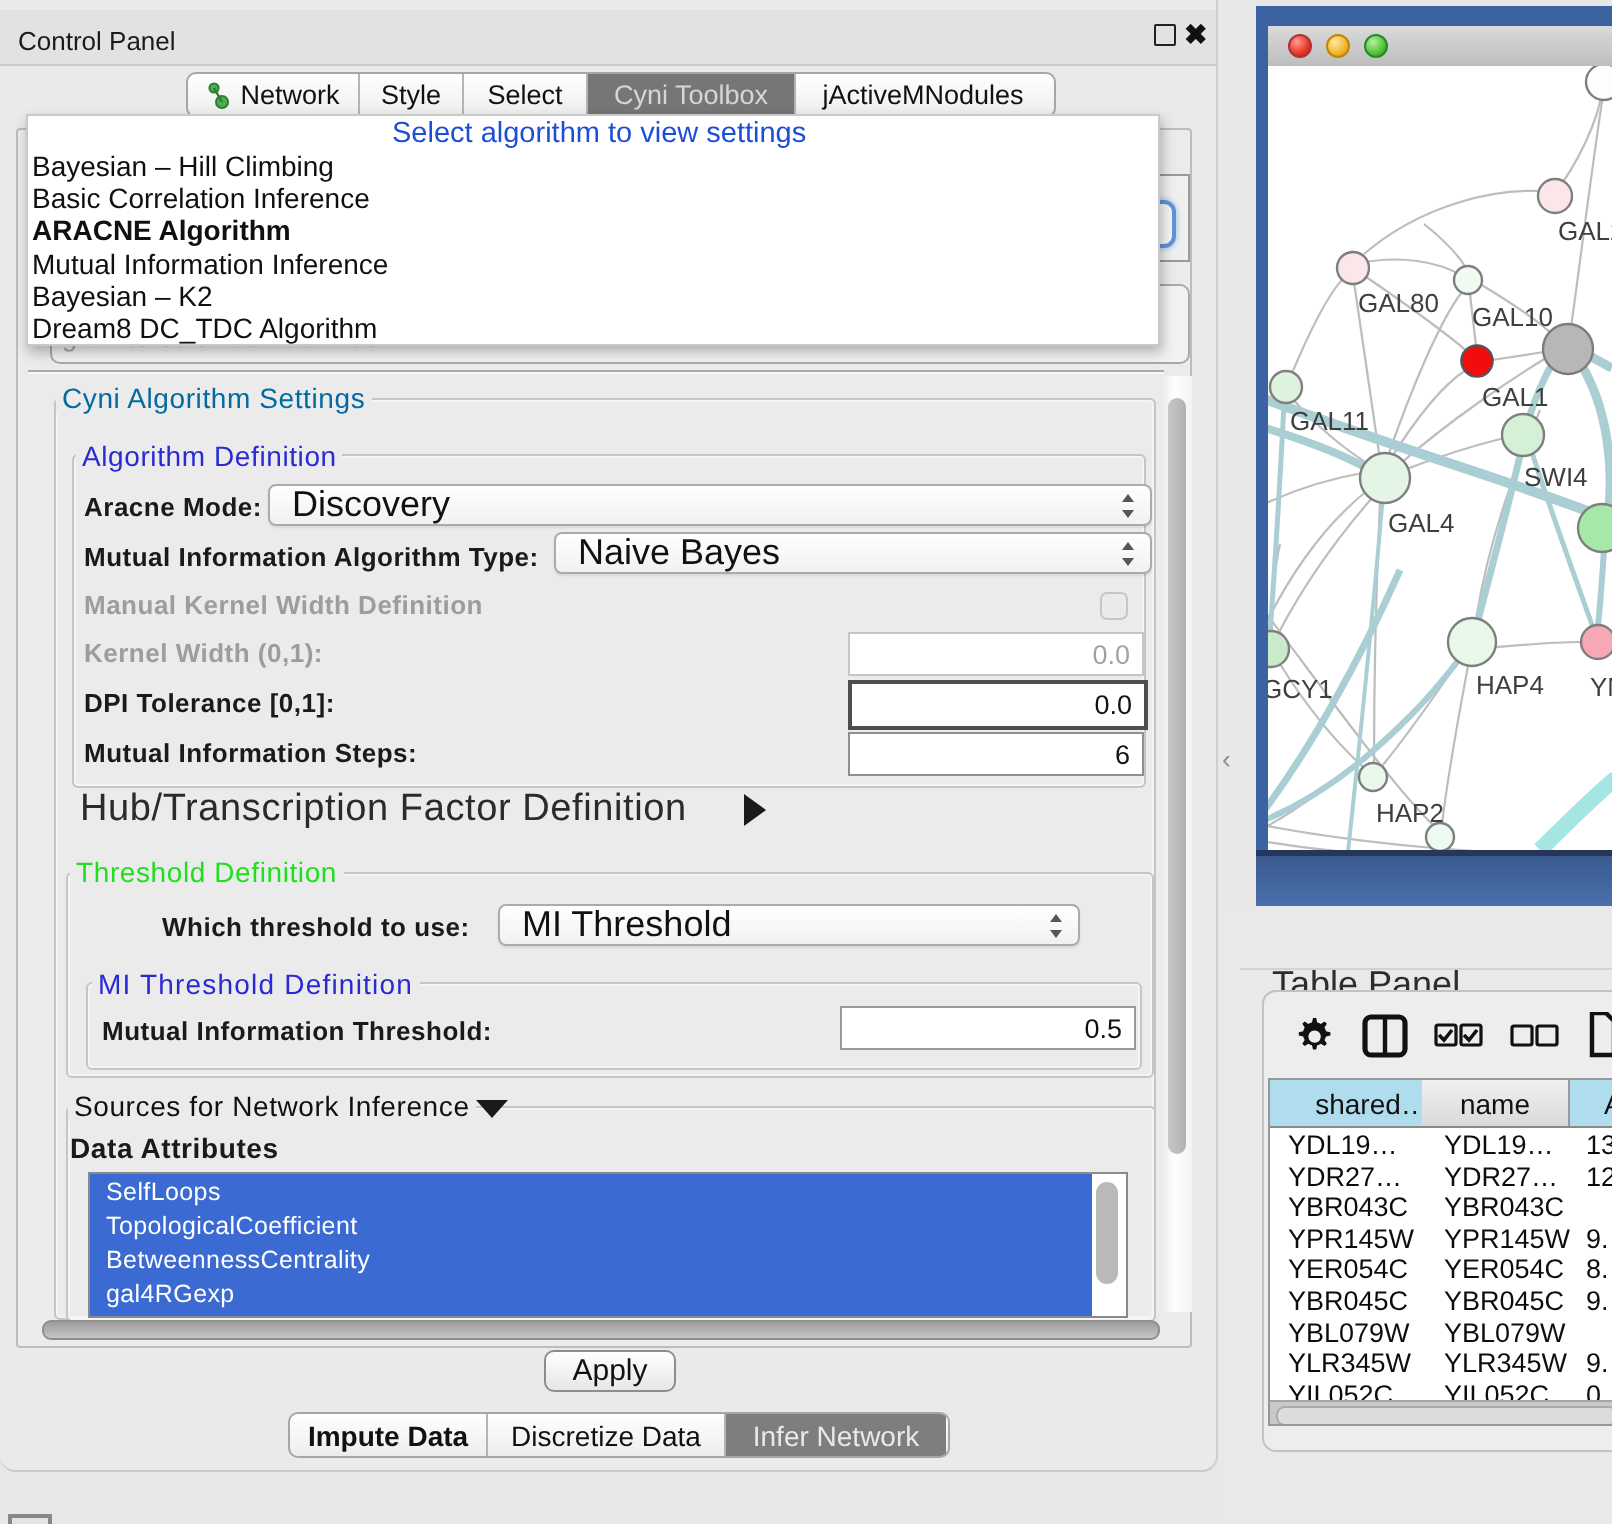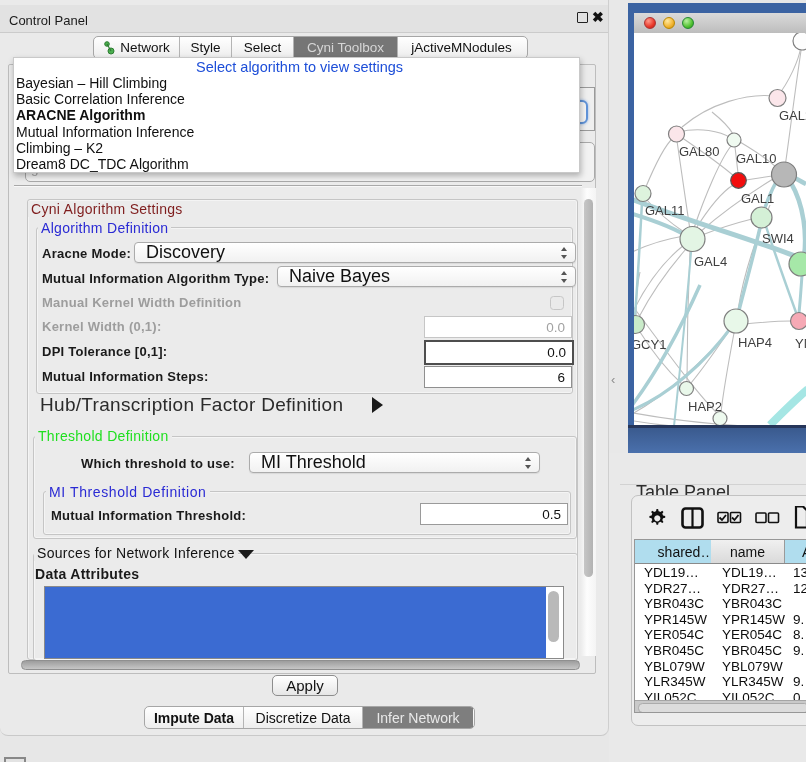--- a/index.html
+++ b/index.html
@@ -109,21 +109,21 @@
 
   <div class="abs" style="left:22px;top:87px;width:571px;height:42px;background:#efefef;border:1px solid #9a9a9a;z-index:4;"></div>
   <div class="abs" style="left:30px;top:100px;width:554px;height:20px;background:#f5f5f5;border:2.5px solid #6093d8;
        border-radius:6px;box-shadow:0 0 3px #8fb4e8;z-index:5;"></div>
   <div class="abs" style="left:25px;top:142px;width:568px;height:38px;background:#f2f2f2;border:1px solid #a9a9a9;border-radius:5px;z-index:4;"></div>
   <div class="abs" style="left:31px;top:161px;font-size:13.5px;color:#a6a6a6;z-index:6;">galFiltered.sif default node</div>
   <div class="abs" style="left:14px;top:185px;width:568px;height:1px;background:#a9a9a9;"></div>
   <div class="abs" style="left:14px;top:186px;width:568px;height:1px;background:#f8f8f8;"></div>
 
   <div class="grp" style="left:27px;top:199px;width:549px;height:459px;"></div>
-  <div class="gtitle" style="left:28px;top:201px;color:#7f1d1d;">Cyni Algorithm Settings</div>
+  <div class="gtitle" style="left:28px;top:191px;color:#0369a1;">Cyni Algorithm Settings</div>
 
   <div class="grp" style="left:36px;top:227px;width:535px;height:165px;"></div>
   <div class="gtitle blue" style="left:38px;top:220px;">Algorithm Definition</div>
   <div class="lbl" style="left:42px;top:246px;">Aracne Mode:</div>
   <div class="combo" style="left:134px;top:242px;width:429px;height:19px;">Discovery<span class="arr"></span></div>
   <div class="lbl" style="left:42px;top:271px;">Mutual Information Algorithm Type:</div>
   <div class="combo" style="left:277px;top:266px;width:286px;height:19px;">Naive Bayes<span class="arr"></span></div>
   <div class="lbl dis" style="left:42px;top:295px;">Manual Kernel Width Definition</div>
   <div class="abs" style="left:550px;top:296px;width:12px;height:12px;border:1.5px solid #c6c6c6;border-radius:3.5px;background:#eaeaea;"></div>
   <div class="lbl dis" style="left:42px;top:319px;">Kernel Width (0,1):</div>
@@ -146,38 +146,39 @@
   <div class="lbl" style="left:51px;top:508px;">Mutual Information Threshold:</div>
   <div class="fld" style="left:420px;top:503px;width:140px;height:20px;border:1px solid #9a9a9a;">0.5</div>
 
   <div class="grp" style="left:33px;top:553px;width:543px;height:106px;"></div>
   <div class="gtitle" style="left:34px;top:545px;color:#111;">Sources for Network Inference</div>
   <div class="abs" style="left:238px;top:550px;width:0;height:0;border-left:8.5px solid transparent;border-right:8.5px solid transparent;border-top:9px solid #1a1a1a;z-index:3;"></div>
   <div class="lbl" style="left:35px;top:566px;font-size:14px;letter-spacing:0.3px;">Data Attributes</div>
   <div class="abs" style="left:44px;top:586px;width:518px;height:71px;border:1px solid #8a8a8a;background:#fff;">
     <div class="abs" style="left:0;top:0;width:501px;height:71px;background:#3b6bd2;"></div>
     <div class="abs" style="left:503px;top:4px;width:11px;height:51px;background:#b9b9b9;border-radius:6px;"></div>
+    <div class="abs" style="left:8px;top:1px;font-size:12.5px;color:#fff;line-height:16.9px;letter-spacing:0.2px;white-space:nowrap;">SelfLoops<br>TopologicalCoefficient<br>BetweennessCentrality<br>gal4RGexp</div>
   </div>
 
   <div class="abs" id="hscroll"></div>
   <div class="abs" id="applybtn">Apply</div>
   <div class="seg" id="btabs">
     <div class="it" style="width:98px;font-size:14px;font-weight:bold;">Impute Data</div>
     <div class="it" style="width:118px;font-size:14px;">Discretize Data</div>
     <div class="it sel" style="width:110px;font-size:14px;">Infer Network</div>
   </div>
   <div class="abs" id="tiny"></div>
 
   <div class="abs" id="ddwrap"></div>
   <div class="abs" id="ddhint">Select algorithm to view settings</div>
   <div class="dditem" style="top:75px;">Bayesian – Hill Climbing</div>
   <div class="dditem" style="top:91.2px;">Basic Correlation Inference</div>
   <div class="dditem" style="top:107.4px;font-weight:bold;">ARACNE Algorithm</div>
   <div class="dditem" style="top:123.6px;">Mutual Information Inference</div>
-  <div class="dditem" style="top:139.8px;">Climbing – K2</div>
+  <div class="dditem" style="top:139.8px;">Bayesian – K2</div>
   <div class="dditem" style="top:156px;">Dream8 DC_TDC Algorithm</div>
 
   <div class="abs" id="net">
     <div id="nettb">
       <div class="light" style="left:10px;background:radial-gradient(circle at 35% 30%,#ff9a8a,#e8382a 60%,#b31d12);border:0.5px solid #a33;"></div>
       <div class="light" style="left:28.5px;background:radial-gradient(circle at 35% 30%,#ffe9a0,#f2b430 60%,#c28a10);border:0.5px solid #b80;"></div>
       <div class="light" style="left:47.5px;background:radial-gradient(circle at 35% 30%,#b8f0a0,#52c232 60%,#2d8f17);border:0.5px solid #283;"></div>
     </div>
     <div id="netcanvas">
       <svg width="172" height="392" viewBox="634 33 172 392">

